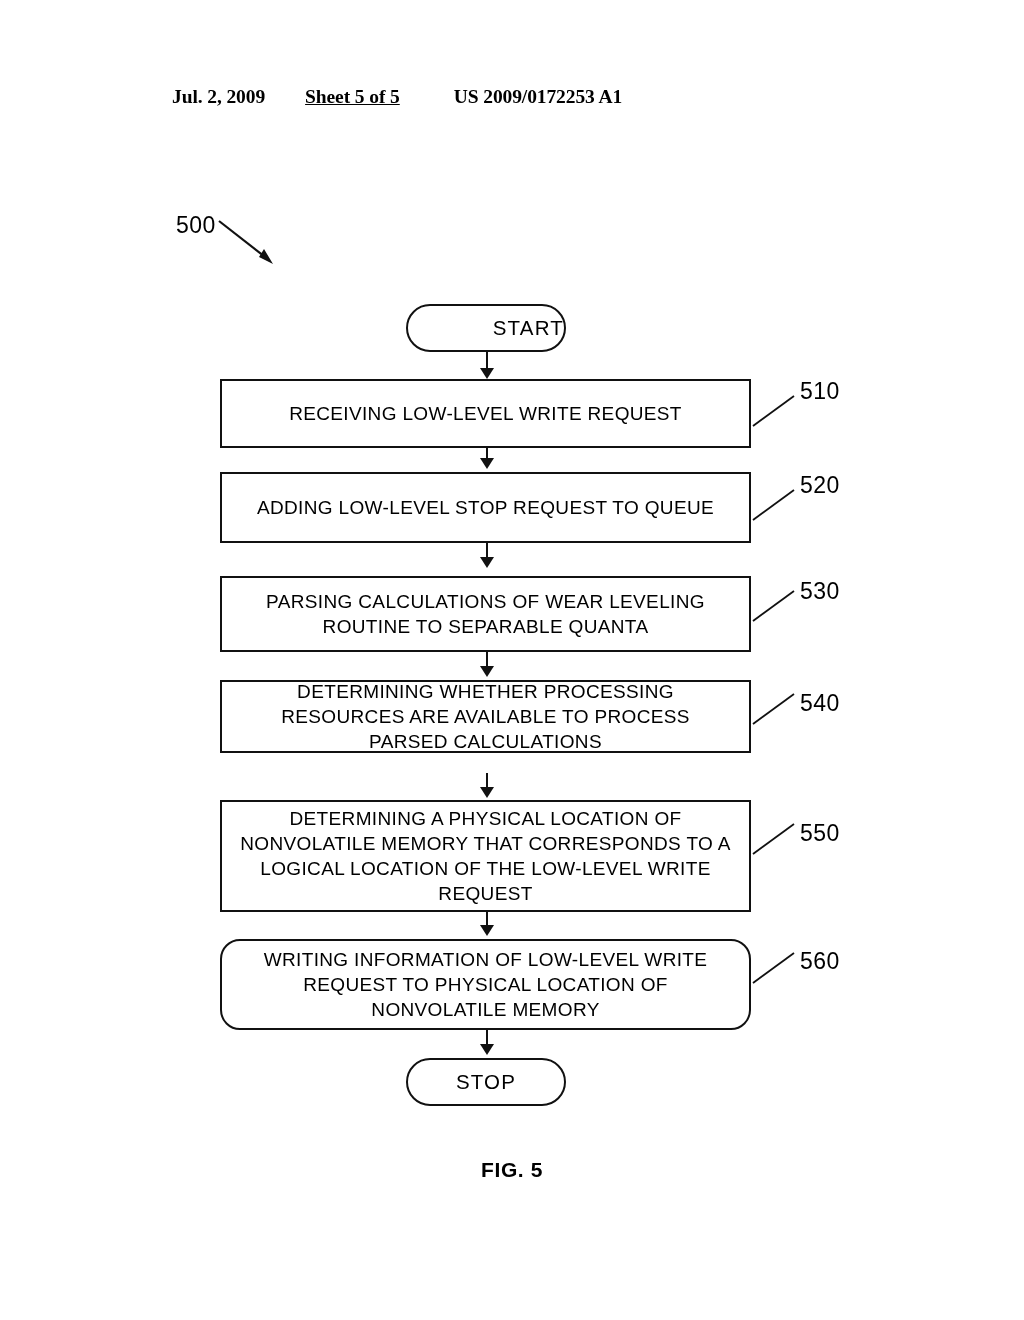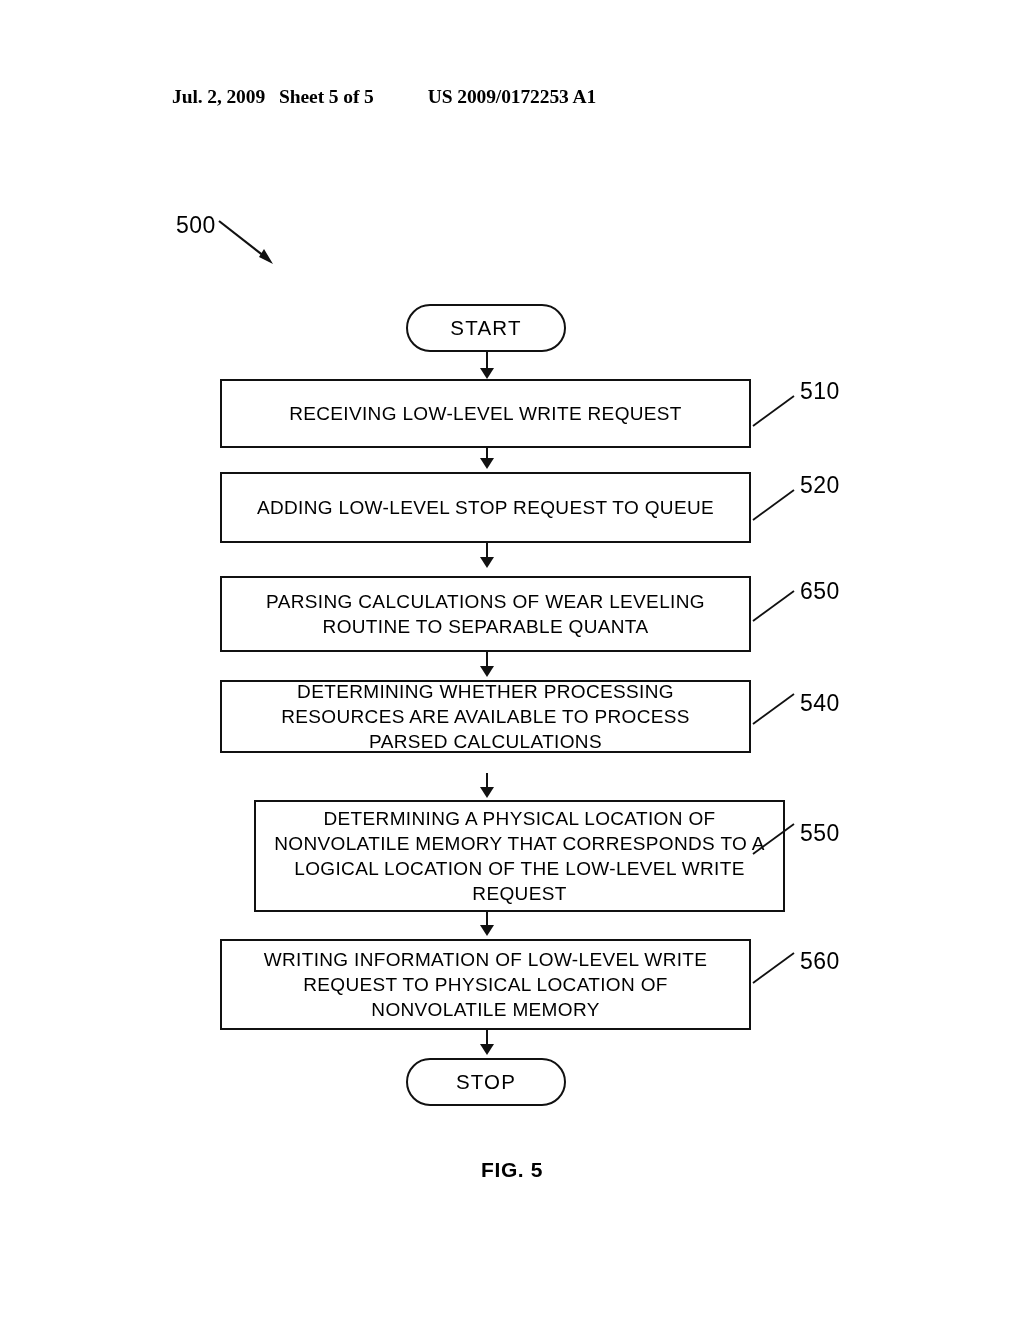--- a/index.html
+++ b/index.html
@@ -26,21 +26,21 @@
     font-family: "Liberation Serif", serif;
     font-weight: bold;
     font-size: 19.5px;
     letter-spacing: -0.1px;
     white-space: nowrap;
     display: flex;
     align-items: baseline;
   }
   .hdr-pub   { }
   .hdr-date  { margin-left: 44px; }
-  .hdr-sheet { margin-left: 14px; }
+  .hdr-sheet { margin-left: 40px; text-decoration: underline; }
   .hdr-pat   { margin-left: 54px; }
 
   
   .figure {
     position: absolute;
     inset: 0;
   }
 
   
   .ref500 {
@@ -67,21 +67,21 @@
     border: 2px solid #111;
     border-radius: 26px;
     background: #fff;
     display: flex;
     align-items: center;
     justify-content: center;
     font-size: 20.5px;
     letter-spacing: 1.2px;
     box-sizing: border-box;
   }
-  .terminator.start { top: 304px; }
+  .terminator.start { top: 304px; justify-content: flex-end; }
   .terminator.stop  { top: 1058px; }
 
   
   .pbox {
     position: absolute;
     left: 220px;
     width: 531px;
     border: 2px solid #111;
     background: #fff;
     box-sizing: border-box;
@@ -184,48 +184,48 @@
 
   <div class="conn" style="top:543px;height:18px;"></div>
   <div class="arrowhead" style="top:557px;"></div>
 
   <div class="pbox" style="top:576px;height:76px;">
     <span class="ptext">PARSING CALCULATIONS OF WEAR LEVELING ROUTINE TO SEPARABLE QUANTA</span>
   </div>
   <svg class="refleader" style="top:589px;" viewBox="0 0 45 34">
     <line x1="2" y1="32" x2="43" y2="2" stroke="#111" stroke-width="1.8"></line>
   </svg>
-  <div class="refnum" style="top:578px;">650</div>
+  <div class="refnum" style="top:578px;">530</div>
 
   <div class="conn" style="top:652px;height:18px;"></div>
   <div class="arrowhead" style="top:666px;"></div>
 
   <div class="pbox" style="top:680px;height:73px;">
     <span class="ptext">DETERMINING WHETHER PROCESSING RESOURCES ARE AVAILABLE TO PROCESS PARSED CALCULATIONS</span>
   </div>
   <svg class="refleader" style="top:692px;" viewBox="0 0 45 34">
     <line x1="2" y1="32" x2="43" y2="2" stroke="#111" stroke-width="1.8"></line>
   </svg>
   <div class="refnum" style="top:690px;">540</div>
 
   <div class="conn" style="top:773px;height:18px;"></div>
   <div class="arrowhead" style="top:787px;"></div>
 
-  <div class="pbox" style="top:800px;height:112px;margin-left:34px;">
+  <div class="pbox" style="top:800px;height:112px;">
     <span class="ptext">DETERMINING A PHYSICAL LOCATION OF NONVOLATILE MEMORY THAT CORRESPONDS TO A LOGICAL LOCATION OF THE LOW-LEVEL WRITE REQUEST</span>
   </div>
   <svg class="refleader" style="top:822px;" viewBox="0 0 45 34">
     <line x1="2" y1="32" x2="43" y2="2" stroke="#111" stroke-width="1.8"></line>
   </svg>
   <div class="refnum" style="top:820px;">550</div>
 
   <div class="conn" style="top:912px;height:17px;"></div>
   <div class="arrowhead" style="top:925px;"></div>
 
-  <div class="pbox" style="top:939px;height:91px;">
+  <div class="pbox" style="top:939px;height:91px;border-radius:20px;">
     <span class="ptext">WRITING INFORMATION OF LOW-LEVEL WRITE REQUEST TO PHYSICAL LOCATION OF NONVOLATILE MEMORY</span>
   </div>
   <svg class="refleader" style="top:951px;" viewBox="0 0 45 34">
     <line x1="2" y1="32" x2="43" y2="2" stroke="#111" stroke-width="1.8"></line>
   </svg>
   <div class="refnum" style="top:948px;">560</div>
 
   <div class="conn" style="top:1030px;height:17px;"></div>
   <div class="arrowhead" style="top:1044px;"></div>
 

